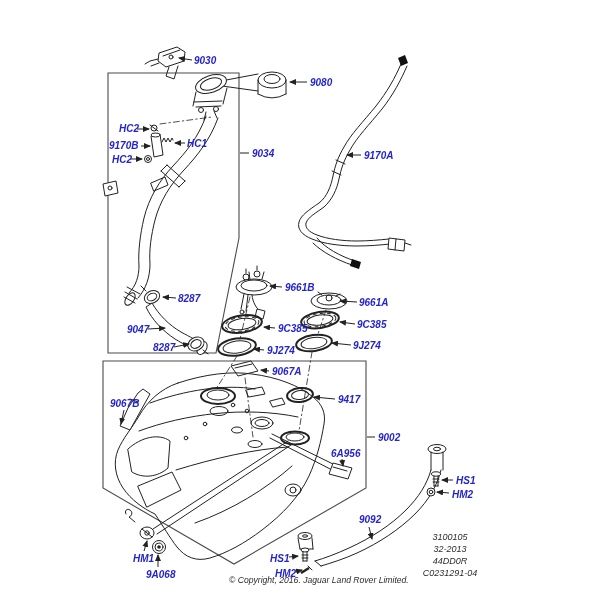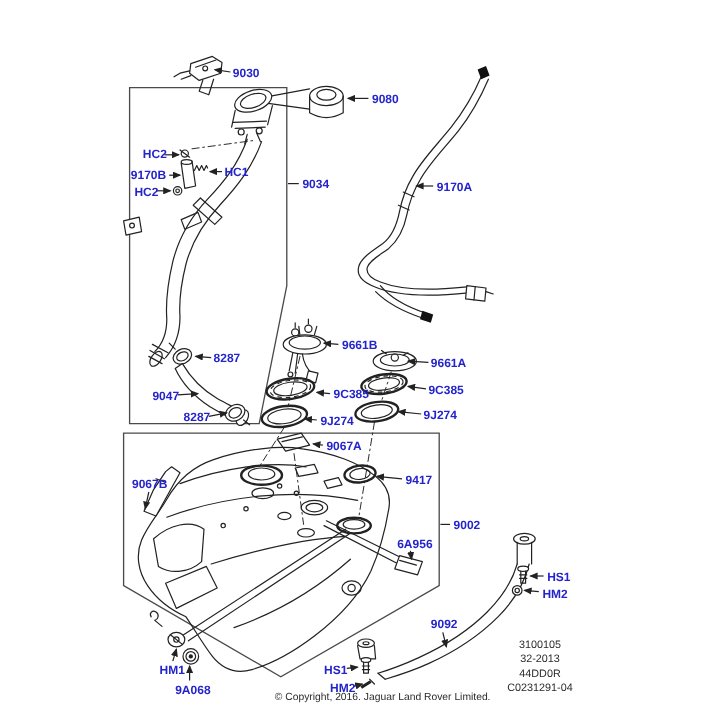--- a/index.html
+++ b/index.html
@@ -1,16 +1,16 @@
 <!DOCTYPE html>
 <html><head>
 <meta charset="utf-8">
 <style>
   html,body { margin:0; padding:0; background:#fff; }
-  #stage { position:relative; width:600px; height:600px; background:#fff; overflow:hidden; }
+  #stage { position:relative; width:600px; height:600px; background:#fff; overflow:hidden;font-style:italic; }
   svg text { font-family:"Liberation Sans","DejaVu Sans",sans-serif; }
   .pl   { font-size:10px; font-weight:bold; fill:#2424cc; }
   .info { font-size:9px; fill:#2b2b2b; text-anchor:middle; }
   .copy { font-size:8.6px; fill:#2b2b2b; }
   .ln   { fill:none; stroke:#222; stroke-width:1; stroke-linecap:round; stroke-linejoin:round; }
   .lnb  { stroke-width:2; }
   .wfill{ fill:#fff; stroke:#222; stroke-width:1; stroke-linejoin:round; }
   .box  { fill:none; stroke:#4a4a4a; stroke-width:1.1; }
   .ldr  { stroke:#222; stroke-width:1; }
   .dd   { stroke-dasharray:6 3 1.5 3; stroke-width:0.8; }

